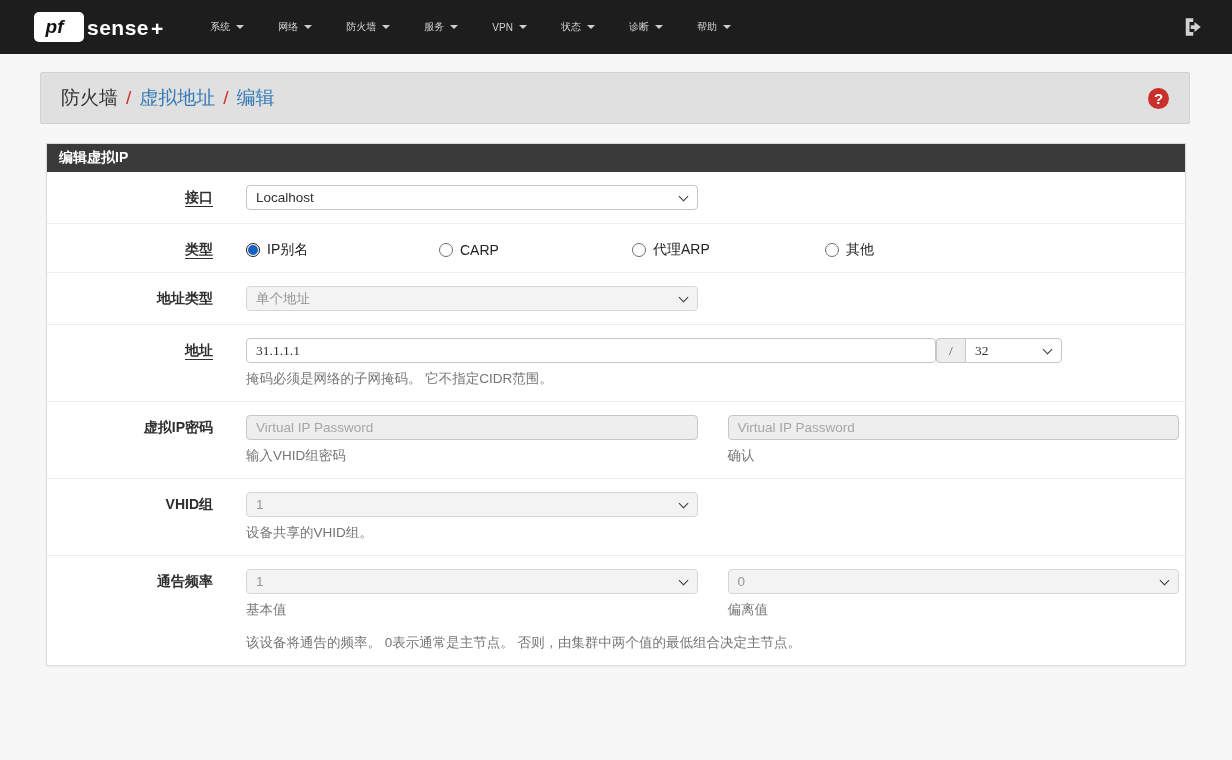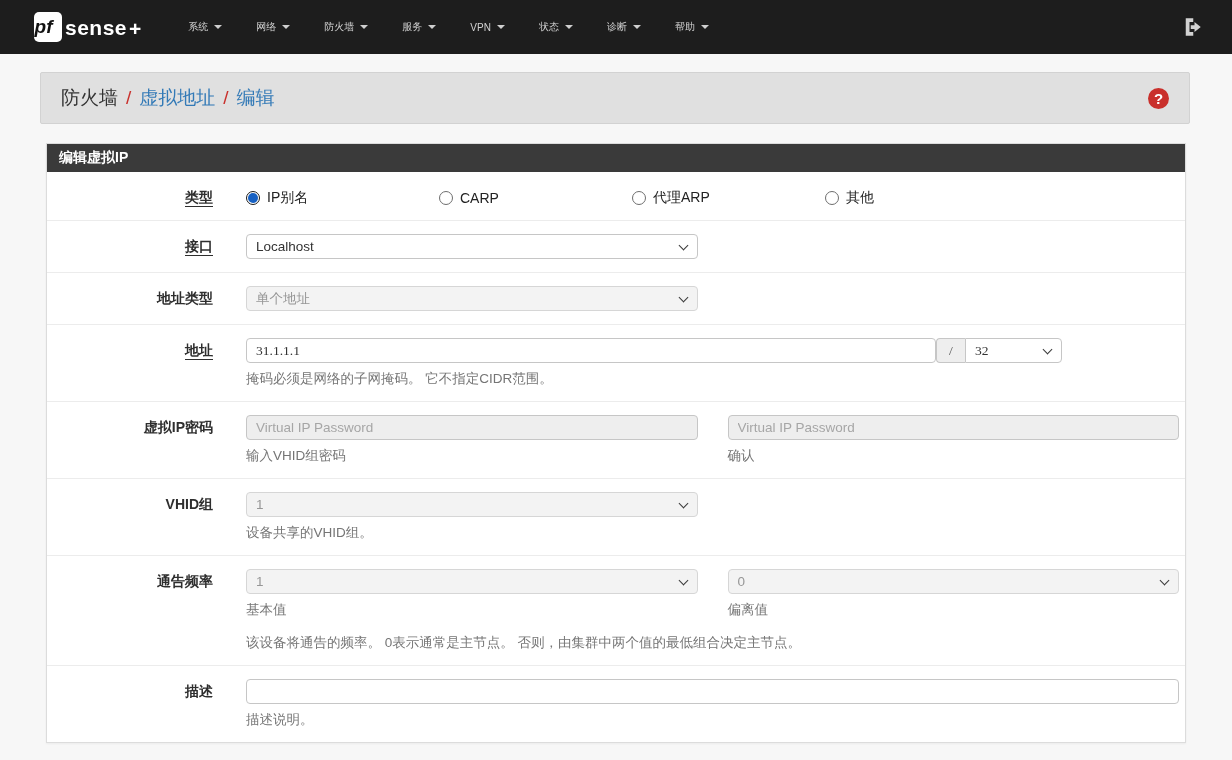--- a/index.html
+++ b/index.html
@@ -4,21 +4,21 @@
 <style>
   * { margin:0; padding:0; box-sizing:border-box; }
   html,body { width:1232px; height:760px; background:#f7f7f7;
     font-family:"Liberation Sans","DejaVu Sans",sans-serif; overflow:hidden; }
 
   
   .navbar { height:54px; background:var(--navbar-bg,#1d1d1d); display:flex;
     align-items:center; padding:0 24px 0 34px; }
   .brand { display:flex; align-items:flex-end; margin-right:30px; cursor:pointer; }
   .brand-pf { background:#fff; color:#111; font-weight:bold; font-style:italic;
-    font-size:19px; width:28px; height:30px; border-radius:5px; display:flex;
+    font-size:19px; width:50px; height:30px; border-radius:5px; display:flex;
     align-items:center; justify-content:center; padding-right:9px; }
   .brand-sense { color:#fff; font-weight:bold; font-size:21px; letter-spacing:.5px;
     margin-left:3px; line-height:28px; }
   .brand-plus { color:#fff; font-weight:bold; font-size:21px; line-height:26px; margin-left:2px; }
   .nav-items { display:flex; align-items:center; }
   .nav-item { color:#d2d2d2; font-size:10px; padding:10px 17px; display:flex;
     align-items:center; gap:6px; cursor:pointer; white-space:nowrap; }
   .caret { width:0; height:0; border-left:4px solid transparent;
     border-right:4px solid transparent; border-top:4px solid #cfcfcf; }
   .nav-right { margin-left:auto; display:flex; align-items:center; }
@@ -141,50 +141,50 @@
   <a class="crumb-link">虚拟地址</a>
   <span class="crumb-sep">/</span>
   <a class="crumb-link">编辑</a>
   <div class="crumb-help">?</div>
 </div>
 
 <div class="panel">
   <div class="panel-header">编辑虚拟IP</div>
 
   <div class="row">
-    <div class="lbl"><span class="req">类型</span></div>
-    <div class="content radio-line">
-      <label class="radio-opt">
-        <span class="radio checked"></span>
-        <span>IP别名</span>
-      </label>
-      <label class="radio-opt">
-        <span class="radio"></span>
-        <span>CARP</span>
-      </label>
-      <label class="radio-opt">
-        <span class="radio"></span>
-        <span>代理ARP</span>
-      </label>
-      <label class="radio-opt">
-        <span class="radio"></span>
-        <span>其他</span>
-      </label>
-    </div>
-  </div>
-
-  <div class="row">
     <div class="lbl"><span class="req">接口</span></div>
     <div class="content">
       <div class="select-wrap w-main">
         <select>
           <option>Localhost</option>
         </select>
         <span class="chev"></span>
       </div>
+    </div>
+  </div>
+
+  <div class="row">
+    <div class="lbl"><span class="req">类型</span></div>
+    <div class="content radio-line">
+      <label class="radio-opt">
+        <span class="radio checked"></span>
+        <span>IP别名</span>
+      </label>
+      <label class="radio-opt">
+        <span class="radio"></span>
+        <span>CARP</span>
+      </label>
+      <label class="radio-opt">
+        <span class="radio"></span>
+        <span>代理ARP</span>
+      </label>
+      <label class="radio-opt">
+        <span class="radio"></span>
+        <span>其他</span>
+      </label>
     </div>
   </div>
 
   <div class="row">
     <div class="lbl">地址类型</div>
     <div class="content">
       <div class="select-wrap w-main">
         <select disabled="">
           <option>单个地址</option>
         </select>
@@ -259,20 +259,13 @@
             </select>
             <span class="chev"></span>
           </div>
           <div class="help">偏离值</div>
         </div>
       </div>
       <div class="help" style="margin-top:15px;">该设备将通告的频率。 0表示通常是主节点。 否则，由集群中两个值的最低组合决定主节点。</div>
     </div>
   </div>
 
-  <div class="row">
-    <div class="lbl">描述</div>
-    <div class="content">
-      <input type="text" class="w-main" value="" style="">
-      <div class="help">描述说明。</div>
-    </div>
-  </div>
 </div>
 
 </body></html>

